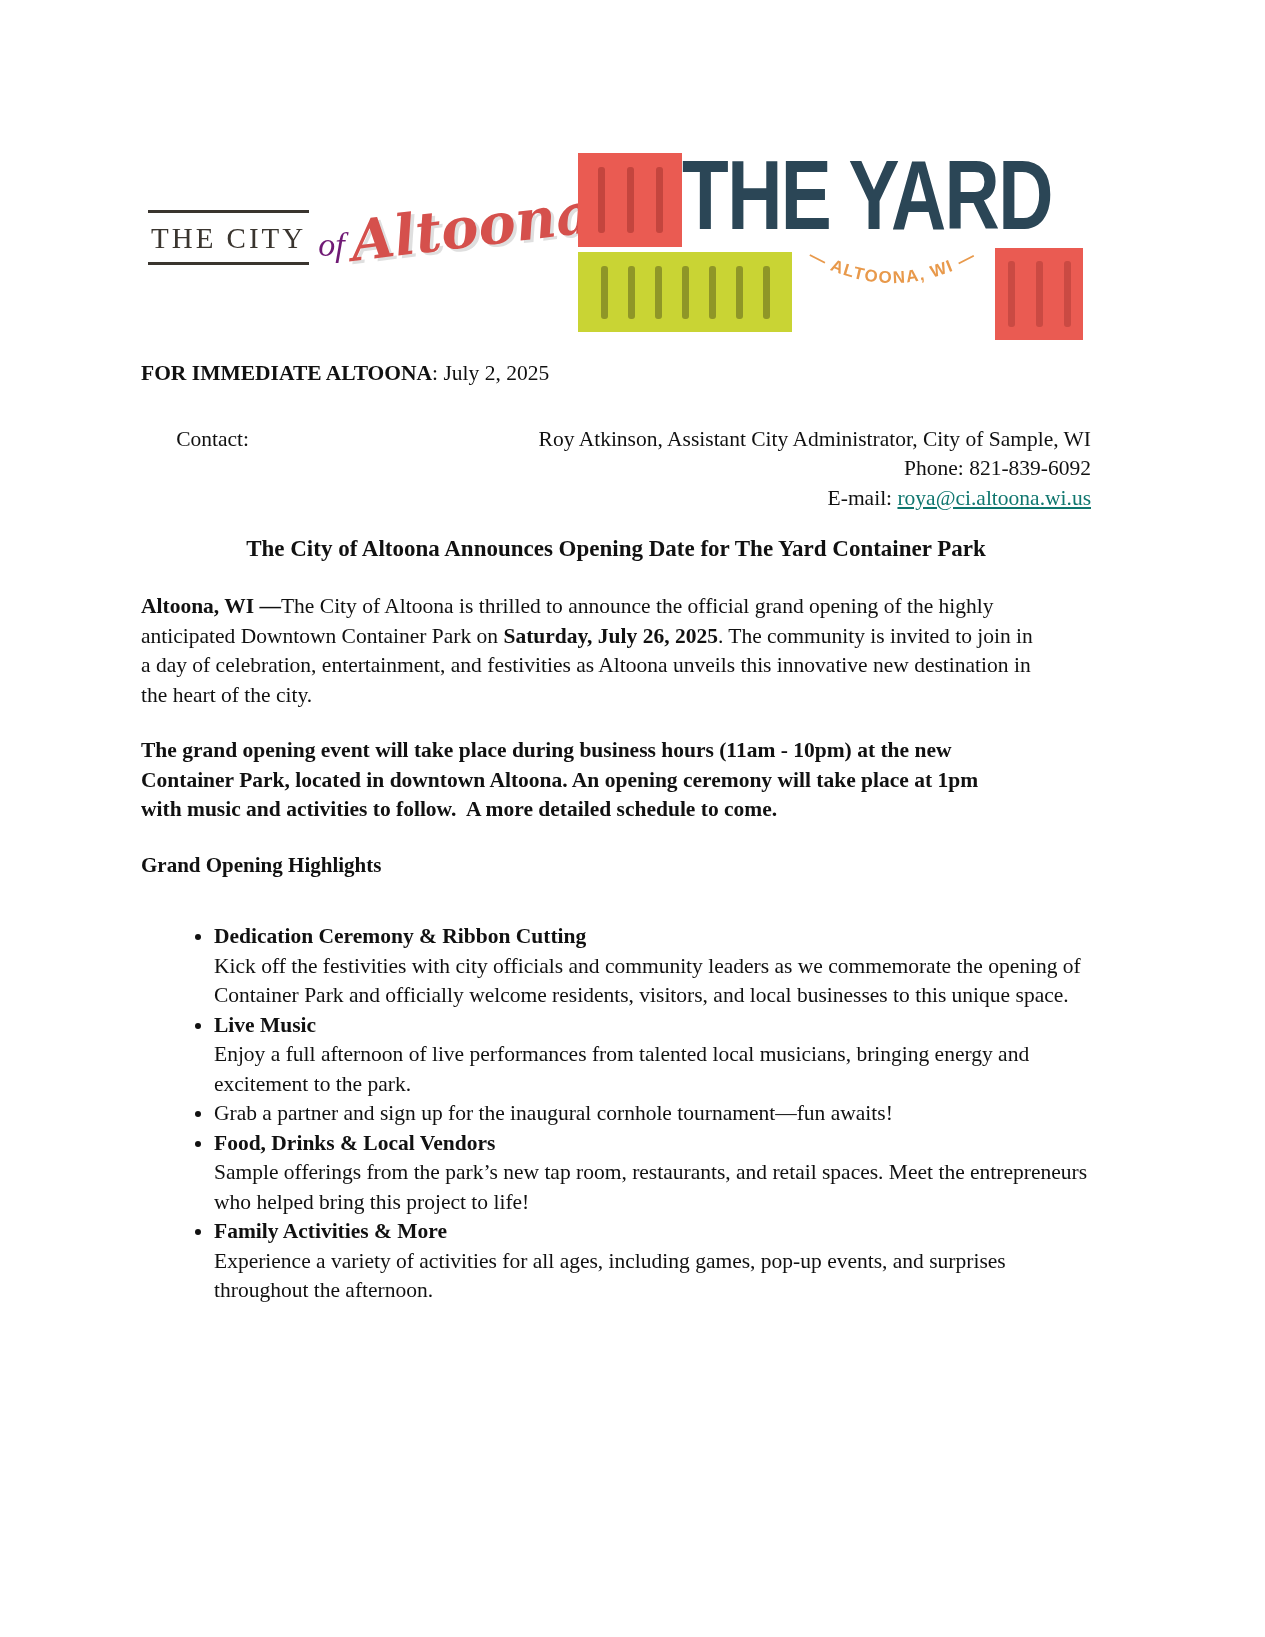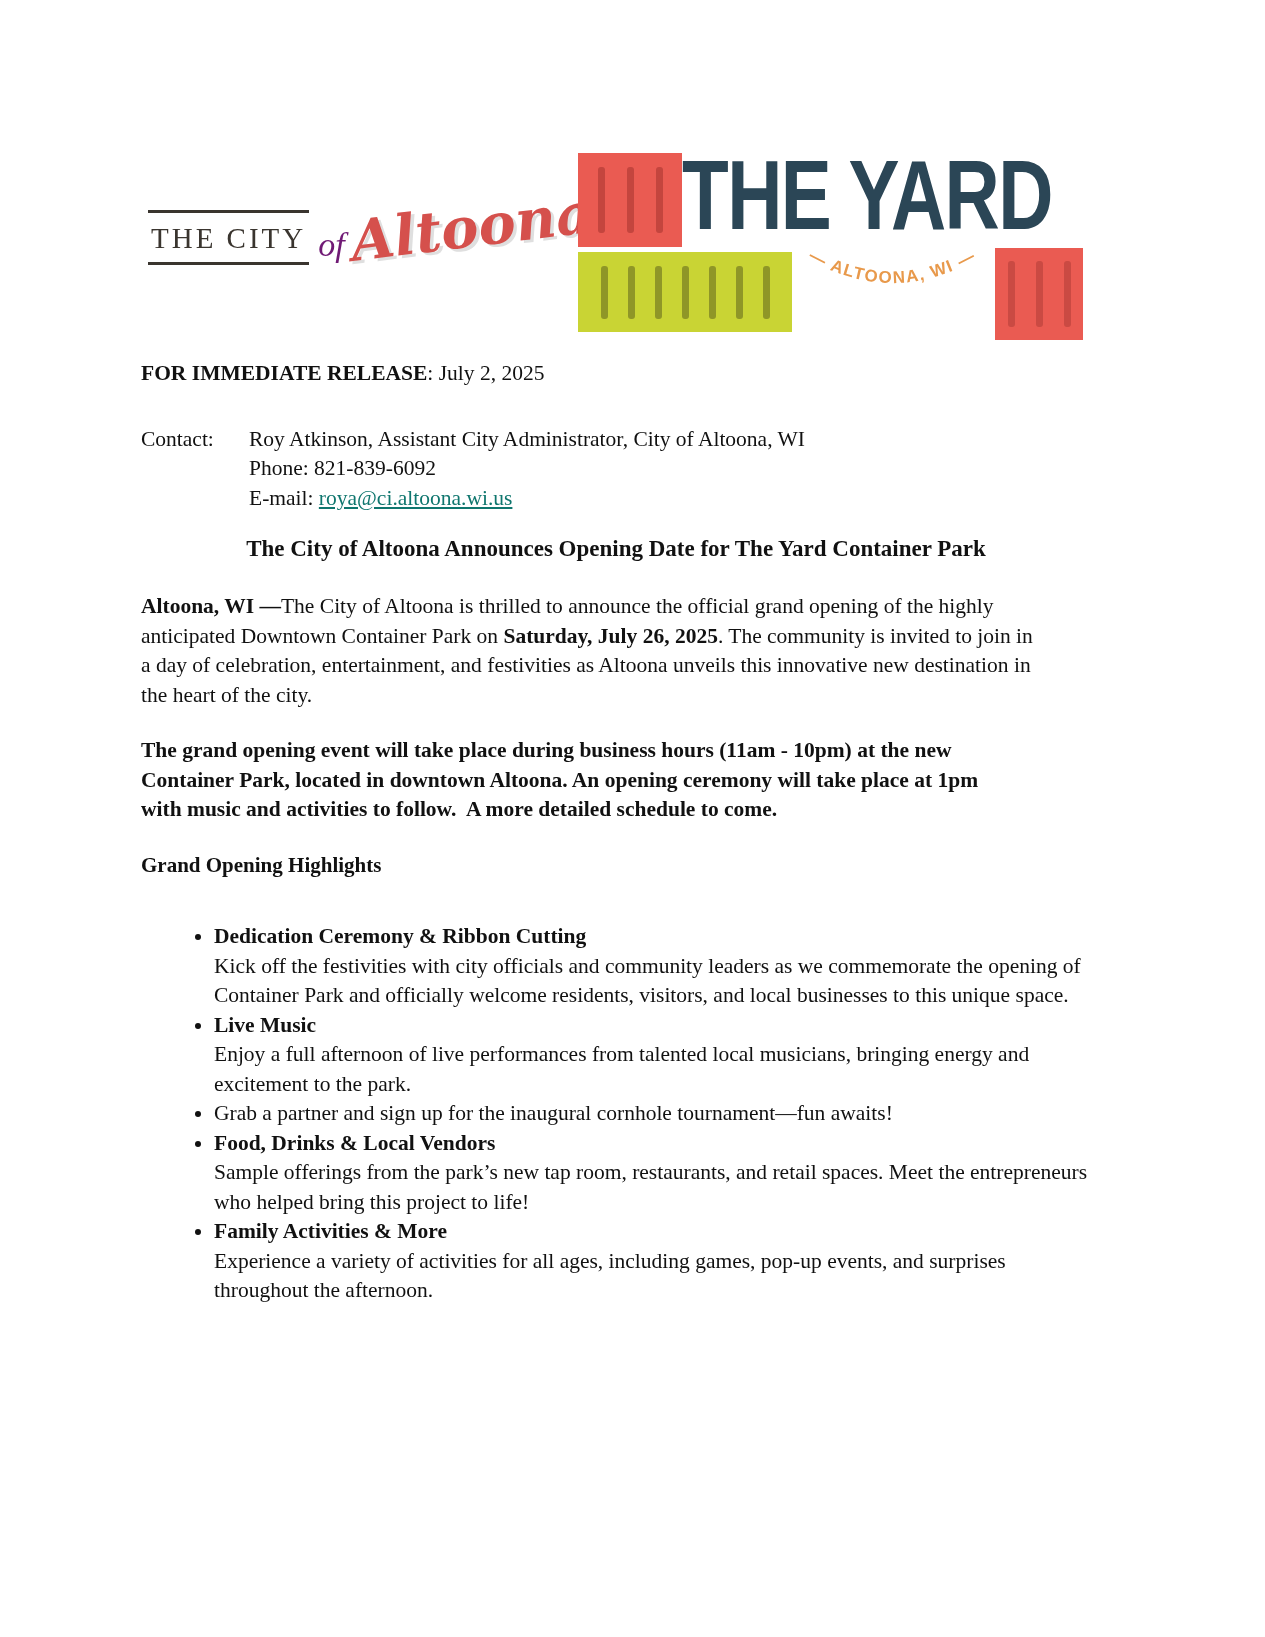--- a/index.html
+++ b/index.html
@@ -59,21 +59,21 @@
     transform: scaleX(0.78); transform-origin: left top;
   }
   .arc-svg { position: absolute; left: 795px; top: 246px; }
 
   
   .doc-body { position: relative; margin-left: 141px; width: 950px; font-size: 21.5px; line-height: 29.5px; color: #111; }
   .bold { font-weight: bold; }
   p, h1, h2 { white-space: pre-wrap; }
 
   .release-line { margin-top: 14px; }
-  .contact-row { display: flex; margin-top: 36px; }
+  .contact-row { display: flex; margin-top: 36px; text-align: right; }
   .contact-label { width: 108px; flex: none; }
   .contact-info { flex: 1; }
   .email-link { color: #0f766e; text-decoration: underline; cursor: pointer; }
 
   .headline {
     margin-top: 21px; text-align: center;
     font-size: 23px; font-weight: bold; line-height: 30px;
   }
   .para1 { margin-top: 28px; max-width: 905px; }
   .para2 { margin-top: 26px; max-width: 872px; font-weight: bold; }
@@ -124,26 +124,26 @@
 
     <div class="container-block container-red-right">
       <span class="stripe"></span>
       <span class="stripe"></span>
       <span class="stripe"></span>
     </div>
   </div>
 
   <div class="doc-body">
 
-    <p class="release-line"><span class="bold">FOR IMMEDIATE RELEASE</span><span>: July 2, 2025</span></p>
+    <p class="release-line"><span class="bold">FOR IMMEDIATE ALTOONA</span><span>: July 2, 2025</span></p>
 
     <div class="contact-row">
       <div class="contact-label">Contact:</div>
       <div class="contact-info">
-        <div>Roy Atkinson, Assistant City Administrator, City of Altoona, WI</div>
+        <div>Roy Atkinson, Assistant City Administrator, City of Sample, WI</div>
         <div>Phone: 821-839-6092</div>
         <div><span>E-mail: </span><a class="email-link">roya@ci.altoona.wi.us</a></div>
       </div>
     </div>
 
     <h1 class="headline">The City of Altoona Announces Opening Date for The Yard Container Park</h1>
 
     <p class="para1"><span class="bold">Altoona, WI —</span><span>The City of Altoona is thrilled to announce the official grand opening of the highly anticipated Downtown Container Park on </span><span class="bold">Saturday, July 26, 2025</span><span>. The community is invited to join in a day of celebration, entertainment, and festivities as Altoona unveils this innovative new destination in the heart of the city.</span></p>
 
     <p class="para2">The grand opening event will take place during business hours (11am - 10pm) at the new Container Park, located in downtown Altoona. An opening ceremony will take place at 1pm with music and activities to follow.  A more detailed schedule to come.</p>

